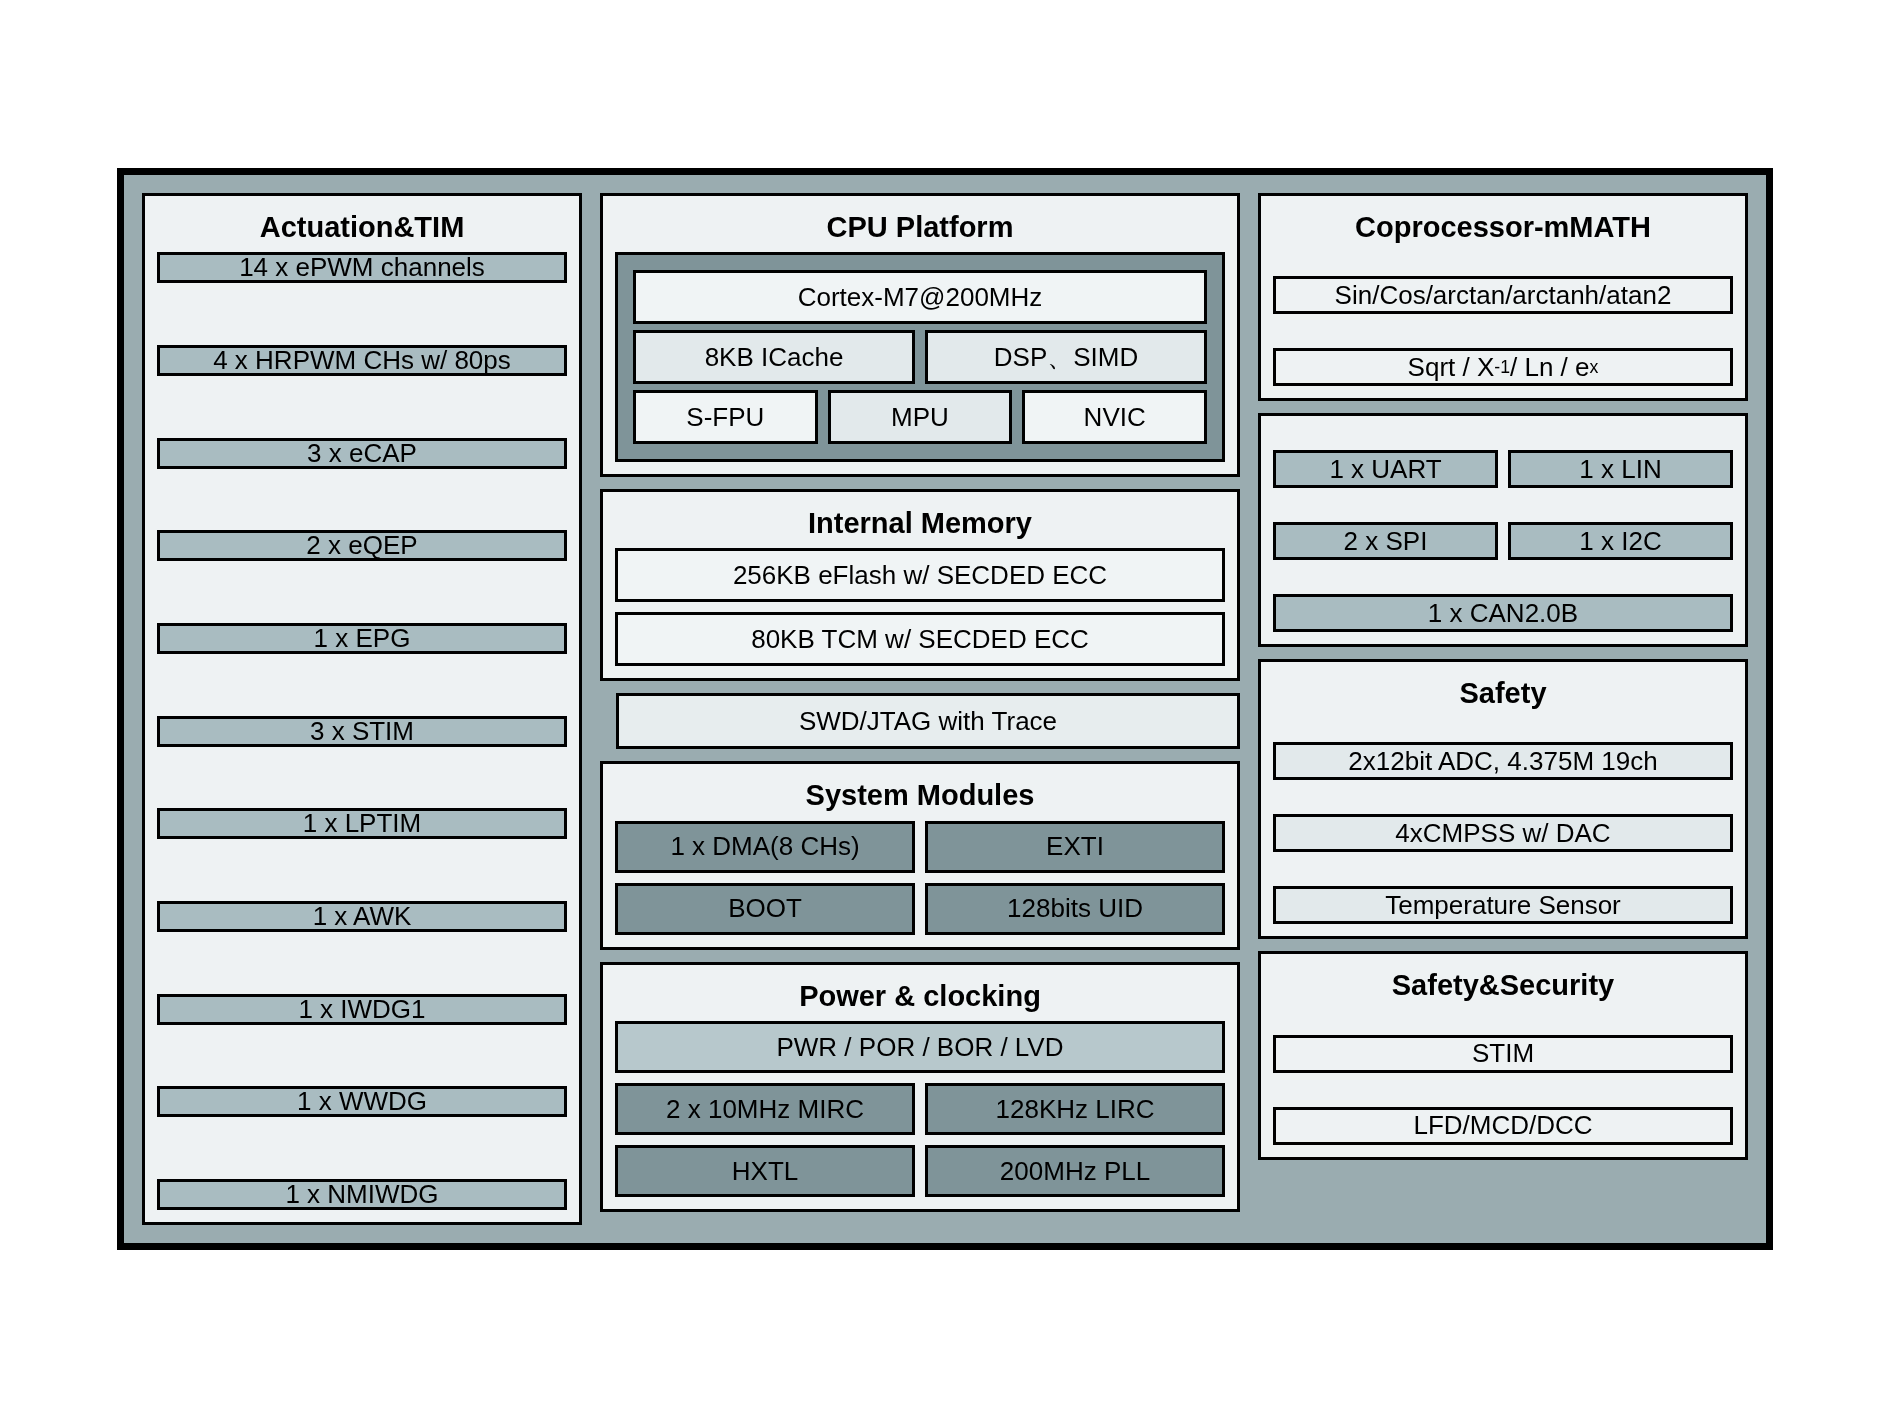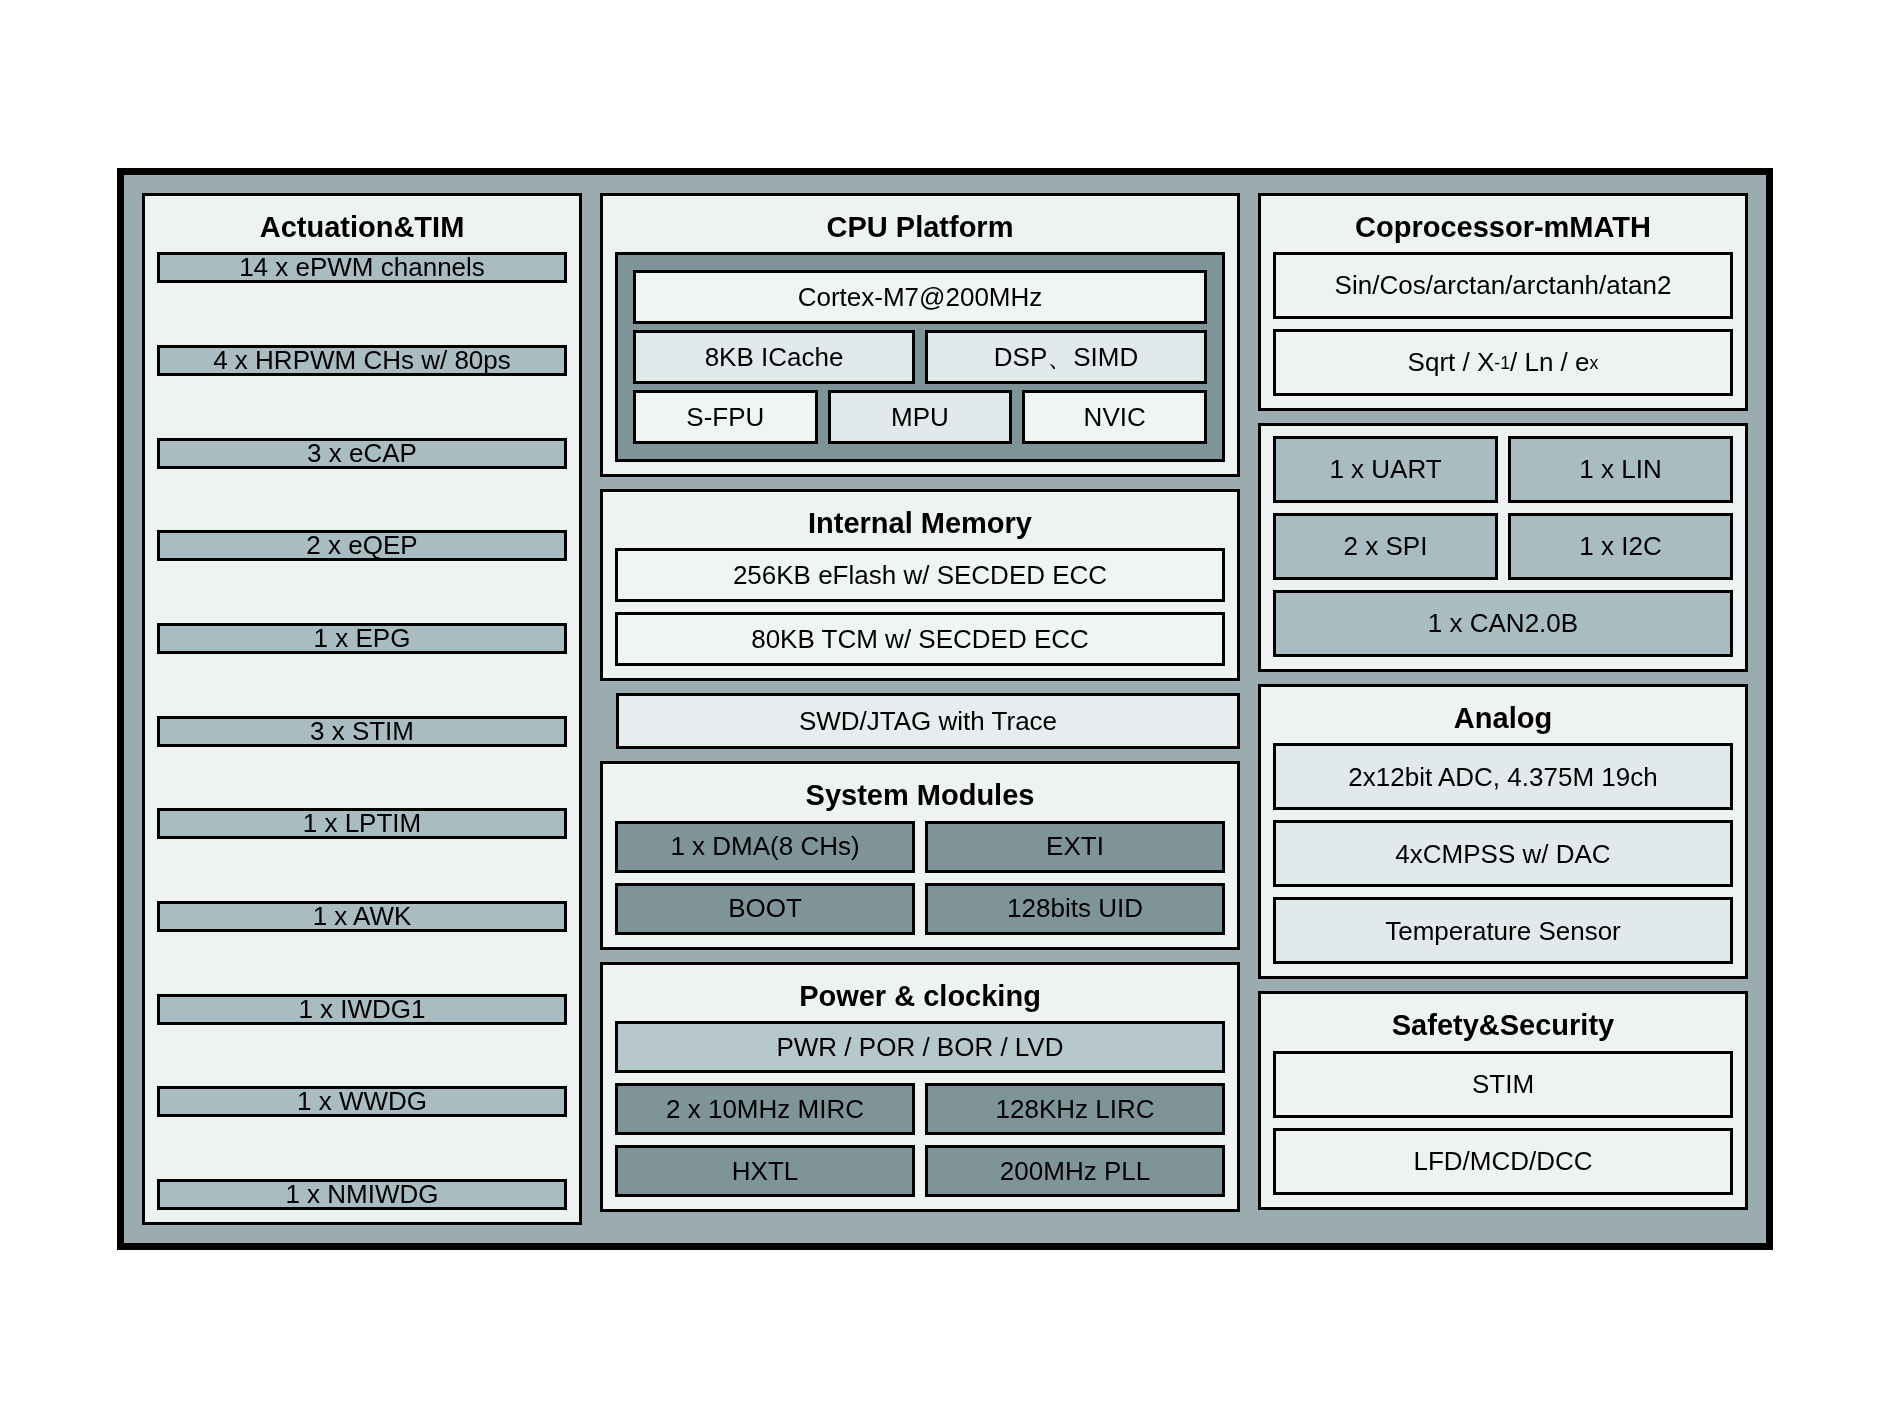--- a/index.html
+++ b/index.html
@@ -122,21 +122,21 @@
     margin-left: 16px;
   }
 
   #sysmod-group .cell { height: 52px; }
   #sysmod-group .stack { display:flex; flex-direction: column; gap: 10px; }
 
   #power-group .cell { height: 52px; }
   #power-group .stack { display:flex; flex-direction: column; gap: 10px; }
 
   
-  .col-right .group .cell { height: 67px; }
+  .col-right .group .cell { height: 38px; margin-top: 24px; }
   .col-right .stack { display: flex; flex-direction: column; gap: 10px; }
 
   #mmath-group .cell  { background: #eef2f3; }
   #safety-group .cell { background: #eef2f3; }
   #analog-group .cell { background: #e2e9eb; }
 
   .sup { font-size: 0.68em; vertical-align: super; line-height: 0; }
 </style>
 </head>
 <body>
@@ -248,21 +248,21 @@
           </div>
           <div class="row2">
             <div class="cell tone-a">2 x SPI</div>
             <div class="cell tone-a">1 x I2C</div>
           </div>
           <div class="cell tone-a">1 x CAN2.0B</div>
         </div>
       </div>
 
       <div class="group" id="analog-group">
-        <div class="group-title">Analog</div>
+        <div class="group-title">Safety</div>
         <div class="stack">
           <div class="cell">2x12bit ADC, 4.375M 19ch</div>
           <div class="cell">4xCMPSS w/ DAC</div>
           <div class="cell">Temperature Sensor</div>
         </div>
       </div>
 
       <div class="group" id="safety-group">
         <div class="group-title">Safety&amp;Security</div>
         <div class="stack">

